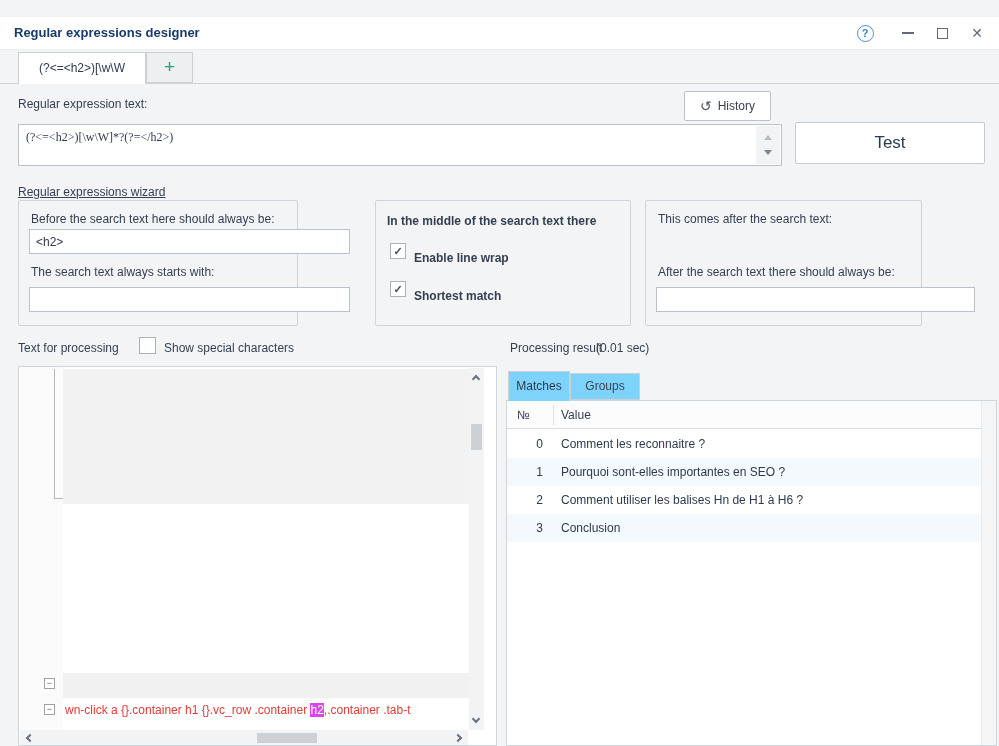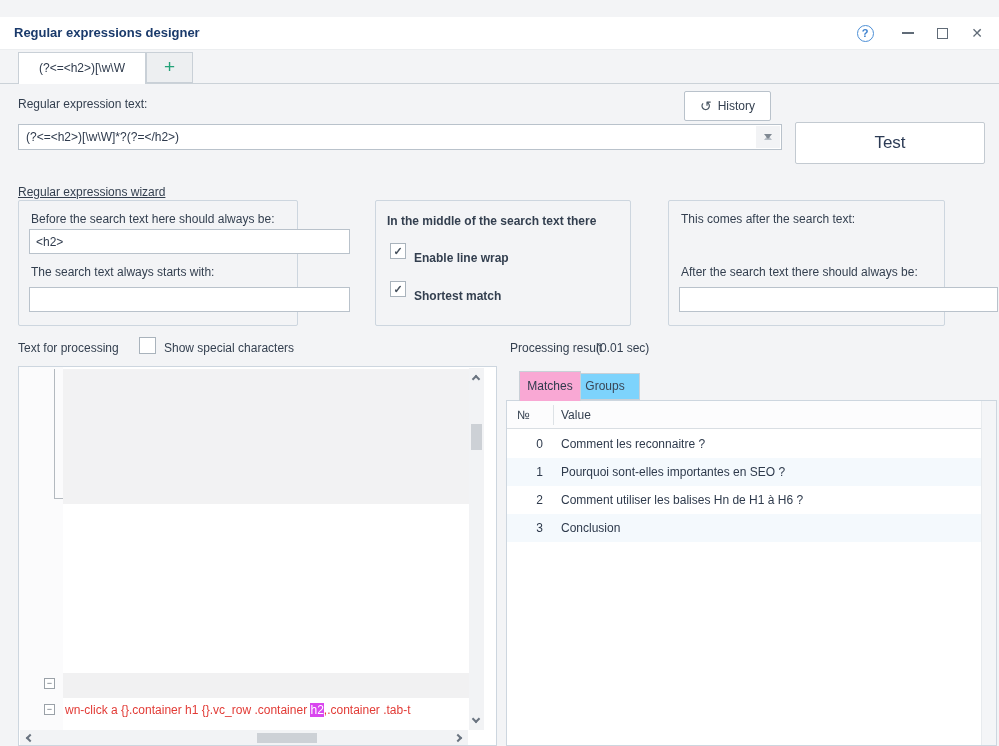--- a/index.html
+++ b/index.html
@@ -22,21 +22,21 @@
   .tabstrip-line { position:absolute; left:0; top:83px; width:100%; height:1px; background:#cbd2d8; }
   .tab-active { position:absolute; left:18px; top:52px; width:128px; height:32px; background:#fff; border:1px solid #c9d0d7; border-bottom:none; z-index:2; text-align:center; line-height:30px; color:#2e3a4c; }
   .tab-plus { position:absolute; left:146px; top:52px; width:47px; height:31px; background:#edeff1; border:1px solid #c9d0d7; z-index:1; text-align:center; line-height:28px; font-size:19px; color:#23a278; }
 
   .label { position:absolute; color:#333f4f; }
   .link { text-decoration:underline; cursor:pointer; }
 
   .btn { position:absolute; background:#fff; border:1px solid #b9c2cb; border-radius:2px; display:flex; align-items:center; justify-content:center; color:#333f4f; cursor:pointer; }
   .hist-icon { font-size:14px; color:#4a5763; margin-right:6px; line-height:1; }
 
-  .memo { position:absolute; left:18px; top:124px; width:764px; height:26px; background:#fff; border:1px solid #b9c2cb; }
+  .memo { position:absolute; left:18px; top:124px; width:764px; height:42px; background:#fff; border:1px solid #b9c2cb;font-family:Liberation Serif, serif; }
   .memo-text { position:absolute; left:7px; top:5px; color:#2e3a4c; }
   .memo-spin { position:absolute; right:1px; top:1px; bottom:1px; width:24px; background:#f2f3f5; }
   .tri-up { position:absolute; left:8px; top:9px; width:0; height:0; border-left:4px solid transparent; border-right:4px solid transparent; border-bottom:5px solid #b6bdc5; }
   .tri-down { position:absolute; left:8px; bottom:9px; width:0; height:0; border-left:4px solid transparent; border-right:4px solid transparent; border-top:5px solid #7f8892; }
 
   .test-btn { left:795px; top:122px; width:190px; height:42px; font-size:17px; color:#2c3b55; border-color:#c3cad1; }
 
   .groupbox { position:absolute; top:200px; height:126px; border:1px solid #cdd6df; border-radius:2px; }
   .gb-input { position:absolute; left:10px; height:25px; background:#fff; border:1px solid #b9c2cb; font:12px "Liberation Sans",sans-serif; color:#2e3a4c; padding:0 6px; }
   .cb { position:absolute; width:16px; height:16px; background:#fff; border:1px solid #a9b3bc; display:flex; align-items:center; justify-content:center; font-size:11px; color:#47525e; }
@@ -57,21 +57,21 @@
   .hscroll { position:absolute; left:1px; top:363px; width:448px; height:16px; background:#f2f3f5; }
   .thumb-v { position:absolute; left:2px; top:56px; width:11px; height:26px; background:#cdd1d6; }
   .thumb-h { position:absolute; left:237px; top:3px; width:60px; height:10px; background:#cdd1d6; }
   .chev { position:absolute; width:6px; height:6px; border-left:2px solid #6a7480; border-top:2px solid #6a7480; }
   .chev-up { left:4px; top:8px; transform:rotate(45deg); }
   .chev-down { left:4px; bottom:8px; transform:rotate(225deg); }
   .chev-left { left:7px; top:5px; transform:rotate(-45deg); }
   .chev-right { right:7px; top:5px; transform:rotate(135deg); }
 
   
-  .rtab-active { position:absolute; left:508px; top:371px; width:62px; height:30px; background:#f9a8d4; border:1px solid #c9d0d7; border-bottom:none; z-index:2; text-align:center; line-height:28px; color:#2e3a4c;margin-left:11px; }
+  .rtab-active { position:absolute; left:508px; top:371px; width:62px; height:30px; background:#7dd3fc; border:1px solid #c9d0d7; border-bottom:none; z-index:2; text-align:center; line-height:28px; color:#2e3a4c; }
   .rtab { position:absolute; left:570px; top:373px; width:70px; height:27px; background:#7dd3fc; border:1px solid #c9d0d7; text-align:center; line-height:25px; color:#3a4656; }
   .rtable { position:absolute; left:506px; top:400px; width:491px; height:346px; background:#fff; border:1px solid #cdd6df; overflow:hidden; }
   .rt-header { position:absolute; left:0; top:0; right:15px; height:28px; background:#fcfcfd; border-bottom:1px solid #d9dee3; color:#333f4f; }
   .rt-colsep { position:absolute; left:46px; top:4px; width:1px; height:20px; background:#dde2e6; }
   .rt-track { position:absolute; right:0; top:0; width:15px; height:100%; background:#f4f5f7; border-left:1px solid #e8ebee; }
   .rt-rows { position:absolute; left:0; top:29px; right:15px; }
   .rt-row { display:flex; height:28px; align-items:center; color:#2e3a4c; }
   .rt-row.alt { background:#f4f9fd; }
   .rt-num { width:44px; text-align:right; padding-right:8px; }
   .rt-val { padding-left:10px; }
@@ -130,21 +130,21 @@
     <div class="cb" style="left:14px; top:42px;">
       <span>✓</span>
     </div>
     <div class="cb-label" style="left:38px; top:44px;">Enable line wrap</div>
     <div class="cb" style="left:14px; top:80px;">
       <span>✓</span>
     </div>
     <div class="cb-label" style="left:38px; top:82px;">Shortest match</div>
   </div>
 
-  <div class="groupbox" style="left:645px; width:277px;margin-left:23px;">
+  <div class="groupbox" style="left:645px; width:277px;">
     <div class="label" style="left:12px; top:11px;">This comes after the search text:</div>
     <div class="label" style="left:12px; top:64px;">After the search text there should always be:</div>
     <input class="gb-input" style="top: 86px; width: 319px;" value="">
   </div>
 
   <div class="label" style="left:18px; top:341px;">Text for processing</div>
   <div class="cb" style="left:139px; top:337px; width:17px; height:17px;"></div>
   <div class="label" style="left:164px; top:341px;">Show special characters</div>
 
   <div class="editor">

